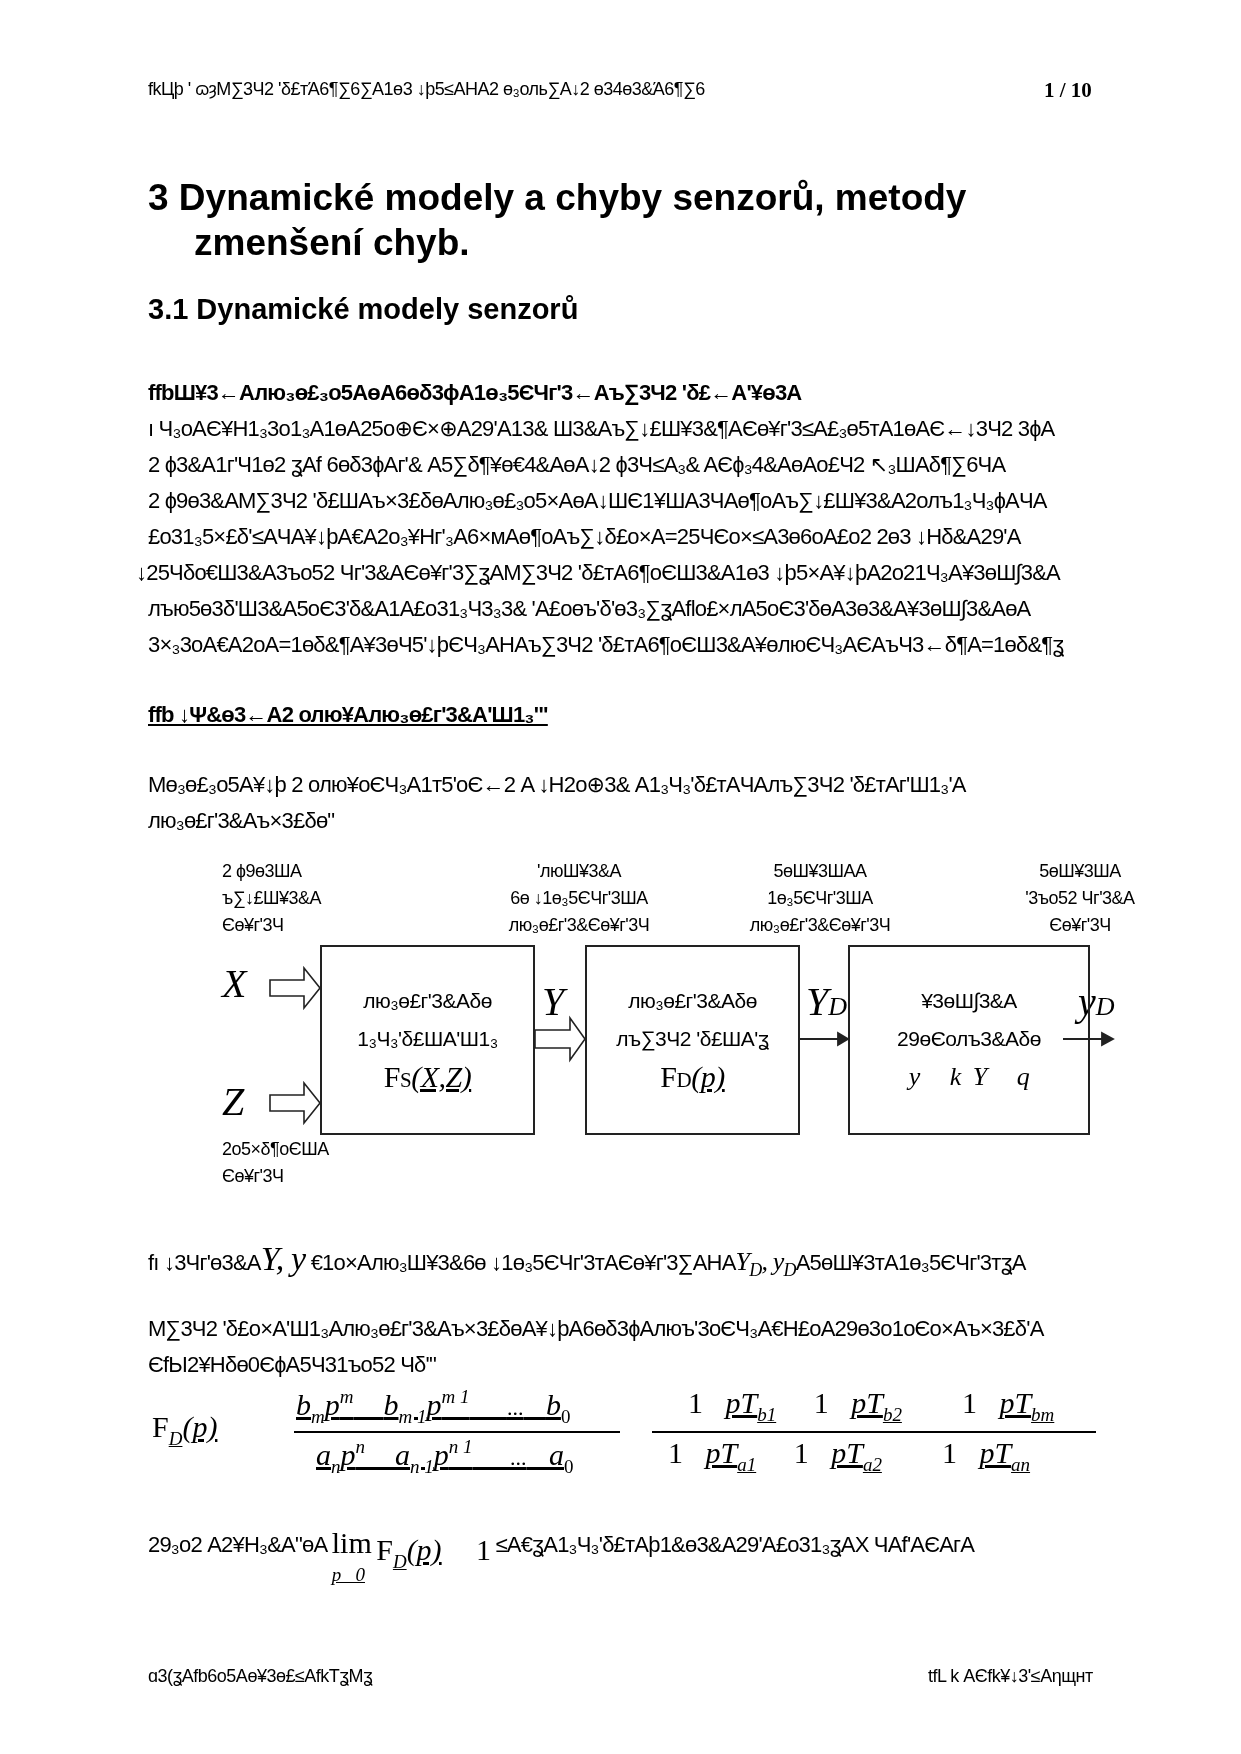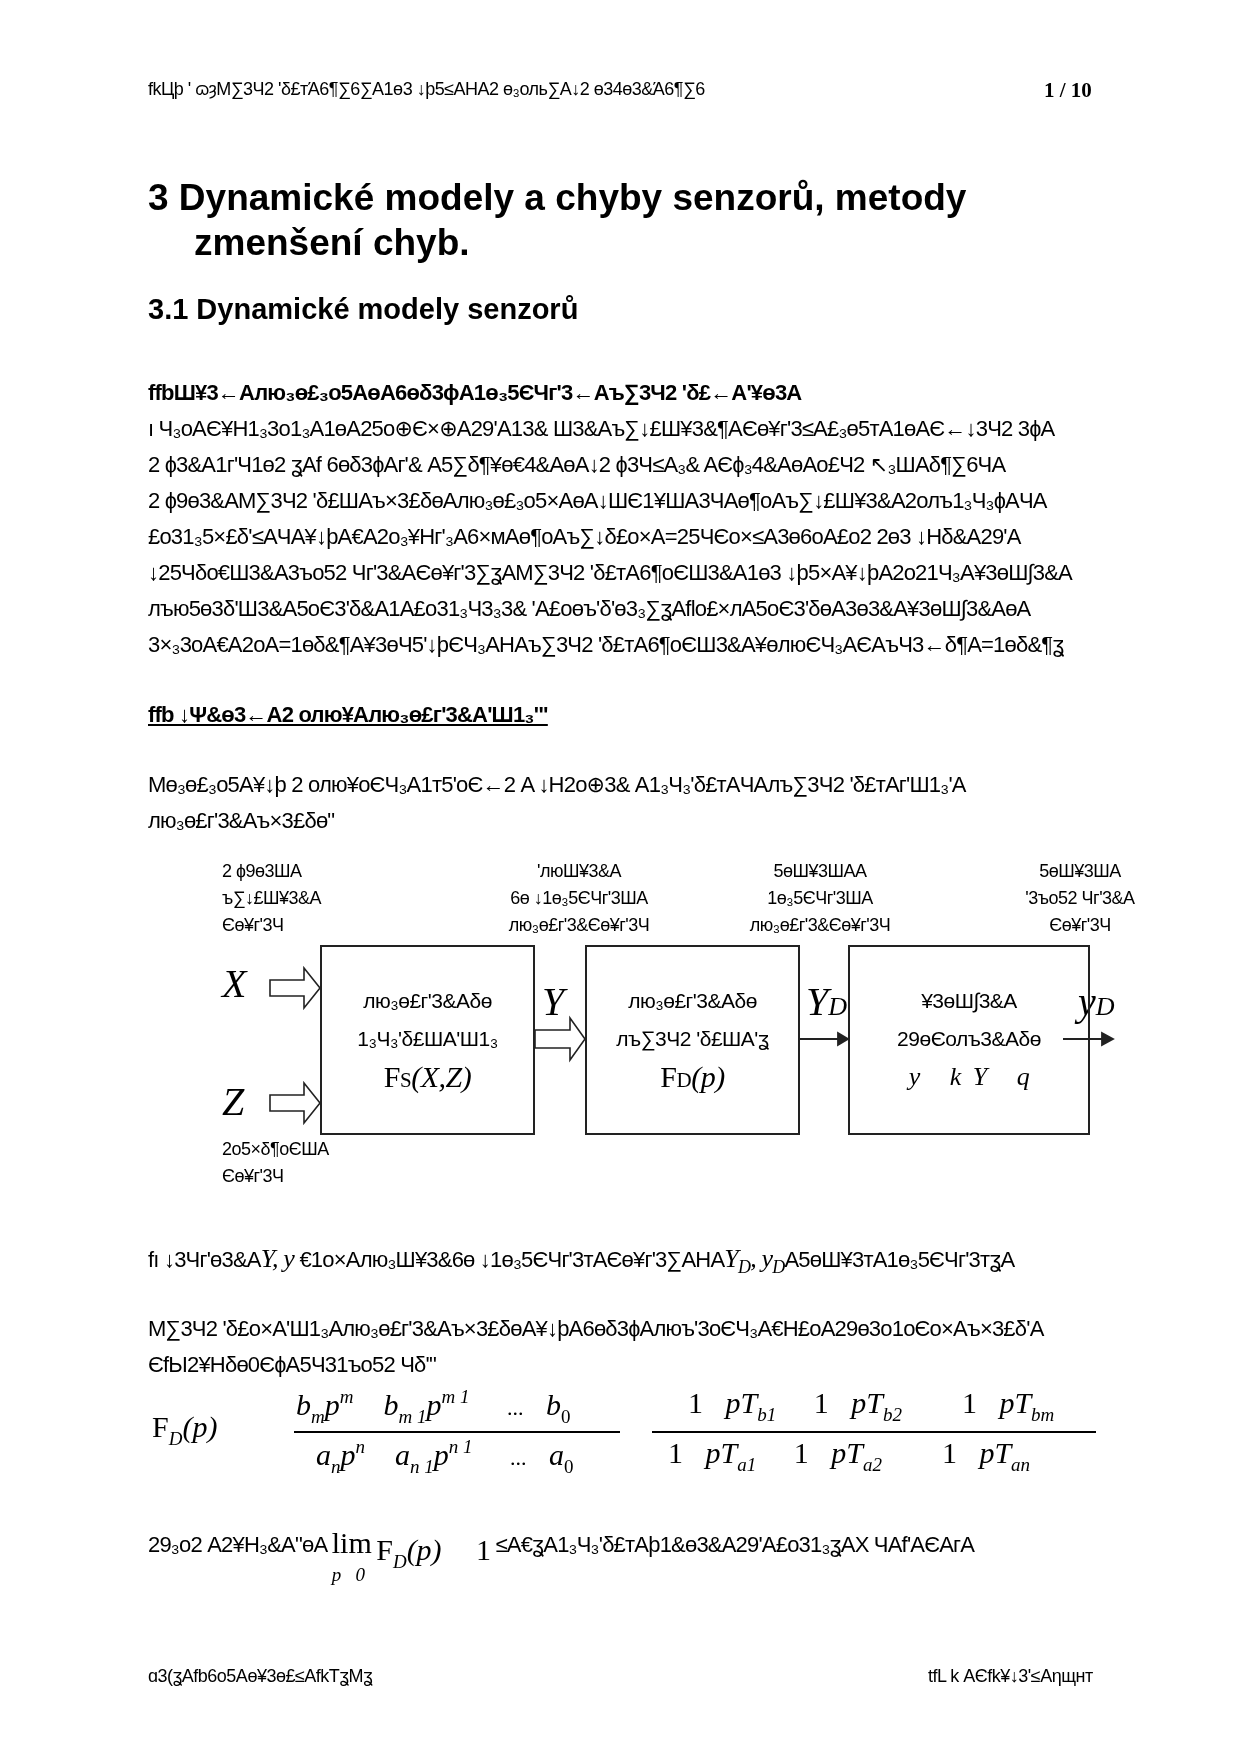--- a/index.html
+++ b/index.html
@@ -13,21 +13,21 @@
   .body { font-size:22px; letter-spacing:-0.8px; line-height:37px; }
   .bold { font-weight:bold; }
   .ul { text-decoration:underline; }
   .lbl { font-size:18px; letter-spacing:-0.5px; line-height:27px; }
   .box { position:absolute; border:2px solid #222; box-sizing:border-box; }
   .boxtxt { font-size:21px; text-align:center; letter-spacing:-0.5px; line-height:38px; }
   .serif { font-family:"Liberation Serif", serif; }
   .it { font-style:italic; font-family:"Liberation Serif", serif; }
   .big { font-size:40px; }
   .math { font-family:"Liberation Serif", serif; font-size:30px; }
-  .mi { font-style:italic; }
+  .mi { font-style:italic;text-decoration:underline; }
   .sub { font-size:19px; vertical-align:-8px; }
   .sup { font-size:19px; vertical-align:12px; }
   .fracline { position:absolute; height:1.5px; background:#000; }
   .footer { font-size:18px; letter-spacing:-0.5px; }
 </style>
 </head>
 <body>
 
 <div class="abs hdr" style="left:148px; top:79px;">fkЦþ ' ɷȝΜ∑3Ч2 'δ£тΆ6¶∑6∑Α1ө3 ↓þ5≤ΑΗΑ2 ө₃оль∑Α↓2 ө34ө3&amp;Ά6¶∑6</div>
 <div class="abs pgno" style="left:1044px; top:78px;">1 / 10</div>
@@ -35,21 +35,21 @@
 <div class="abs h1" style="left:148px; top:176px;">3  Dynamické modely a chyby senzorů, metody</div>
 <div class="abs h1" style="left:194px; top:221px;">zmenšení chyb.</div>
 
 <div class="abs h2" style="left:148px; top:293px;">3.1  Dynamické modely senzorů</div>
 
 <div class="abs body bold" style="left:148px; top:374px;">ffbШ¥3←Αлю₃ө£₃о5ΑөΑ6өδ3ɸΑ1ө₃5ЄЧг'3←Αъ∑3Ч2 'δ£←Α'¥ө3Α</div>
 <div class="abs body" style="left:148px; top:410px;text-align:center;">ı Ч₃оΑЄ¥Н1₃3о1₃Α1өΑ25о⊕Є×⊕Α29'Α13&amp; Ш3&amp;Αъ∑↓£Ш¥3&amp;¶ΑЄө¥г'3≤Α£₃ө5тΑ1өΑЄ←↓3Ч2 3ɸΑ</div>
 <div class="abs body" style="left:148px; top:446px;">2 ɸ3&amp;Α1г'Ч1ө2 ʓΑf 6өδ3ɸΑг'&amp; Α5∑δ¶¥ө€4&amp;ΑөΑ↓2 ɸ3Ч≤Α₃&amp; ΑЄɸ₃4&amp;ΑөΑо£Ч2 ↖₃ШΑδ¶∑6ЧΑ</div>
 <div class="abs body" style="left:148px; top:482px;">2 ɸ9ө3&amp;ΑΜ∑3Ч2 'δ£ШΑъ×3£δөΑлю₃ө£₃о5×ΑөΑ↓ШЄ1¥ШΑ3ЧΑө¶оΑъ∑↓£Ш¥3&amp;Α2олъ1₃Ч₃ɸΑЧΑ</div>
 <div class="abs body" style="left:148px; top:518px;">£о31₃5×£δ'≤ΑЧΑ¥↓þΑ€Α2о₃¥Нг'₃Α6×мΑө¶оΑъ∑↓δ£о×Α=25ЧЄо×≤Α3ө6оΑ£о2 2ө3 ↓Нδ&amp;Α29'Α</div>
-<div class="abs body" style="left:148px; top:554px;">↓25Чδо€Ш3&amp;Α3ъо52 Чг'3&amp;ΑЄө¥г'3∑ʓΑΜ∑3Ч2 'δ£тΑ6¶оЄШ3&amp;Α1ө3 ↓þ5×Α¥↓þΑ2о21Ч₃Α¥3өШ∫3&amp;Α</div>
+<div class="abs body" style="left:136px; top:554px;">↓25Чδо€Ш3&amp;Α3ъо52 Чг'3&amp;ΑЄө¥г'3∑ʓΑΜ∑3Ч2 'δ£тΑ6¶оЄШ3&amp;Α1ө3 ↓þ5×Α¥↓þΑ2о21Ч₃Α¥3өШ∫3&amp;Α</div>
 <div class="abs body" style="left:148px; top:590px;">лъю5ө3δ'Ш3&amp;Α5оЄ3'δ&amp;Α1Α£о31₃Ч3₃3&amp; 'Α£оөъ'δ'ө3₃∑ʓΑflо£×лΑ5оЄ3'δөΑ3ө3&amp;Α¥3өШ∫3&amp;ΑөΑ</div>
 <div class="abs body" style="left:148px; top:626px;">3×₃3оΑ€Α2оΑ=1өδ&amp;¶Α¥3өЧ5'↓þЄЧ₃ΑΗΑъ∑3Ч2 'δ£тΑ6¶оЄШ3&amp;Α¥өлюЄЧ₃ΑЄΑъЧ3←δ¶Α=1өδ&amp;¶ʓ</div>
 
 <div class="abs body bold ul" style="left:148px; top:696px;">ffb ↓Ψ&amp;ө3←Α2 олю¥Αлю₃ө£г'3&amp;Α'Ш1₃'"</div>
 
 <div class="abs body" style="left:148px; top:766px;">Μө₃ө£₃о5Α¥↓þ   2 олю¥оЄЧ₃Α1т5'оЄ←2 Α ↓Н2о⊕3&amp; Α1₃Ч₃'δ£тΑЧΑлъ∑3Ч2 'δ£тΑг'Ш1₃'Α</div>
 <div class="abs body" style="left:148px; top:802px;">лю₃ө£г'3&amp;Αъ×3£δө"</div>
 
 <div>
 
@@ -113,21 +113,21 @@
     </g>
     <g stroke="#222" stroke-width="1.8" fill="#222">
       <line x1="800" y1="1039" x2="838" y2="1039"></line>
       <polygon points="838,1033 848,1039 838,1045"></polygon>
       <line x1="1063" y1="1039" x2="1102" y2="1039"></line>
       <polygon points="1102,1033 1113,1039 1102,1045"></polygon>
     </g>
   </svg>
 </div>
 
-<div class="abs body" style="left:148px; top:1240px;"><span>fı ↓3Чг'ө3&amp;Α</span><span class="it" style="font-size:26px;">Y, y</span><span> €1о×Αлю₃Ш¥3&amp;6ө ↓1ө₃5ЄЧг'3тΑЄө¥г'3∑ΑΗΑ</span><span class="it" style="font-size:26px;"><span>Y</span><sub style="font-size:18px;">D</sub><span>, </span><span>y</span><sub style="font-size:18px;">D</sub></span><span>Α5өШ¥3тΑ1ө₃5ЄЧг'3тʓΑ</span></div>
+<div class="abs body" style="left:148px; top:1240px;"><span>fı ↓3Чг'ө3&amp;Α</span><span class="it" style="font-size:34px;">Y, y</span><span> €1о×Αлю₃Ш¥3&amp;6ө ↓1ө₃5ЄЧг'3тΑЄө¥г'3∑ΑΗΑ</span><span class="it" style="font-size:26px;"><span>Y</span><sub style="font-size:18px;">D</sub><span>, </span><span>y</span><sub style="font-size:18px;">D</sub></span><span>Α5өШ¥3тΑ1ө₃5ЄЧг'3тʓΑ</span></div>
 
 <div class="abs body" style="left:148px; top:1310px;">Μ∑3Ч2 'δ£о×Α'Ш1₃Αлю₃ө£г'3&amp;Αъ×3£δөΑ¥↓þΑ6өδ3ɸΑлюъ'3оЄЧ₃Α€Н£оΑ29ө3о1оЄо×Αъ×3£δ'Α</div>
 <div class="abs body" style="left:148px; top:1346px;">ЄfЫ2¥Нδө0ЄɸΑ5Ч31ъо52 Чδ'"</div>
 
 <div>
   <div class="abs math" style="left:152px; top:1410px;"><span>F</span><span class="mi sub">D</span><span class="mi">(p)</span></div>
 
   <div class="abs math mi" style="left:296px; top:1386px;">
     <span>b</span><span class="sub">m</span><span>p</span><span class="sup">m</span>&nbsp;&nbsp;&nbsp;&nbsp;<span>b</span><span class="sub">m 1</span><span>p</span><span class="sup">m 1</span>&nbsp;&nbsp;&nbsp;&nbsp;&nbsp;<span style="font-style:normal; font-size:22px;">...</span>&nbsp;&nbsp;&nbsp;<span>b</span><span class="sub" style="font-style:normal;">0</span>
   </div>

